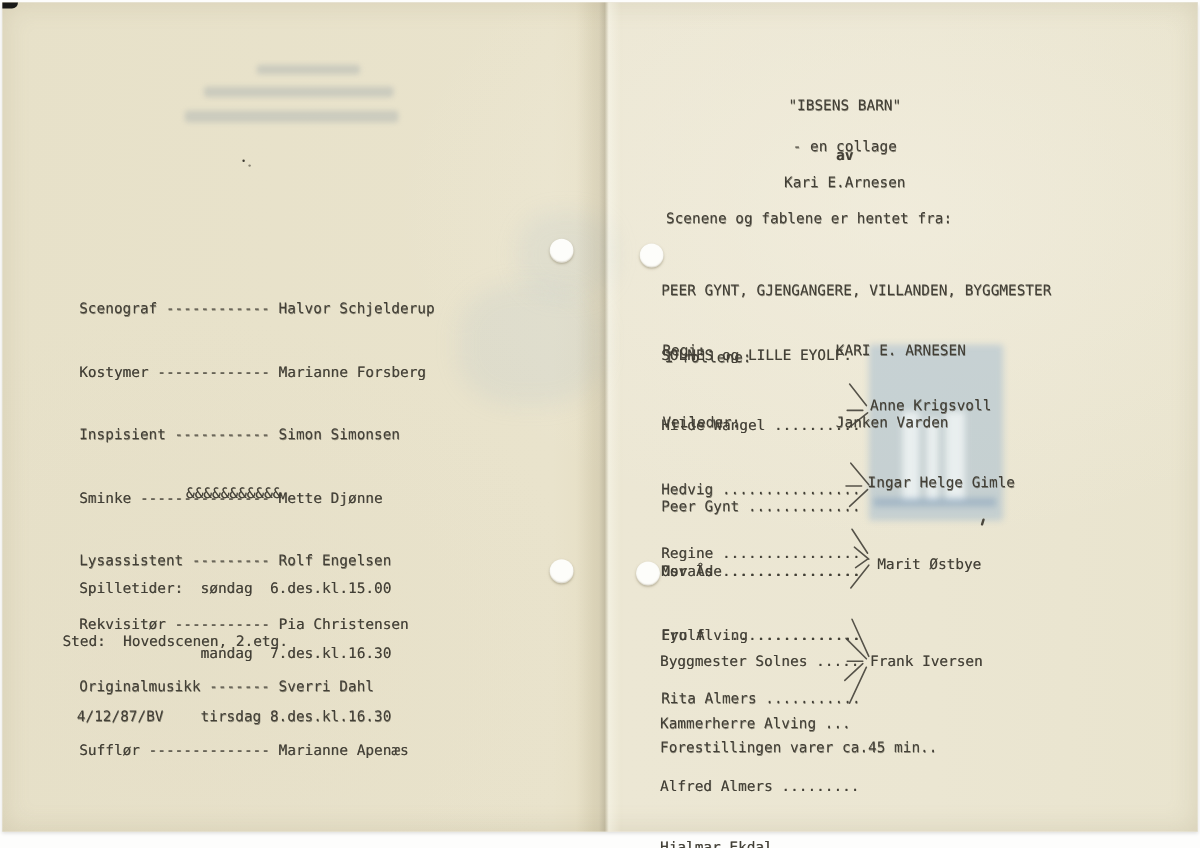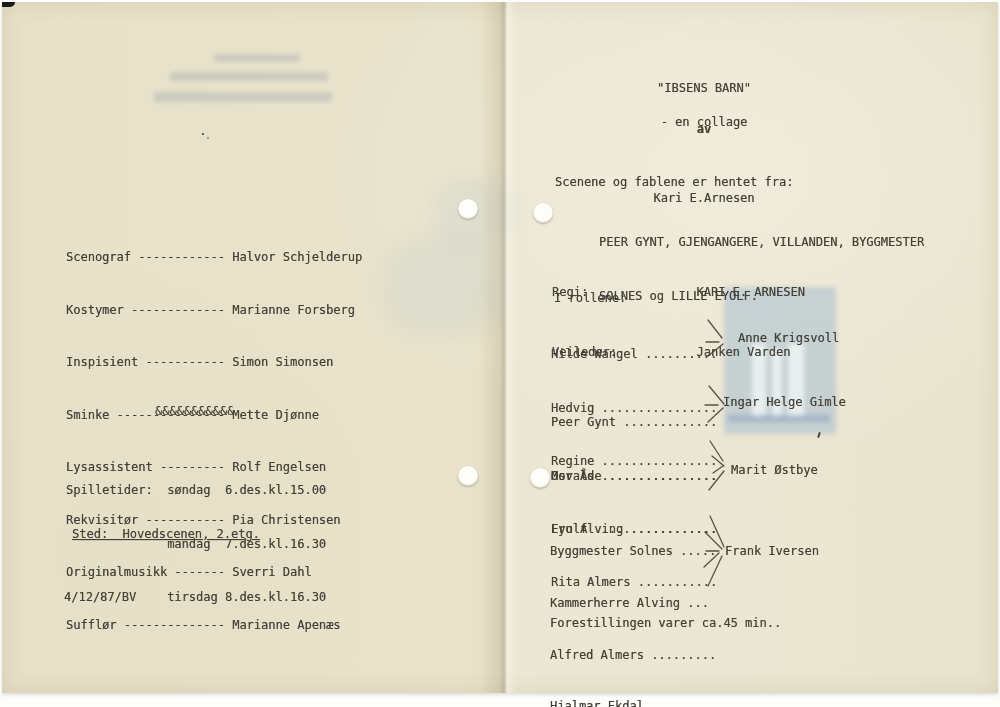--- a/index.html
+++ b/index.html
@@ -78,52 +78,52 @@
       </div>
 
       <div class="mono" style="left:153px;top:402px;">&amp;&amp;&amp;&amp;&amp;&amp;&amp;&amp;&amp;&amp;&amp;</div>
 
       <div class="mono" style="left:64px;top:445px;line-height:17.7px;">
         <div>Spilletider:  søndag  6.des.kl.15.00</div>
         <div>              mandag  7.des.kl.16.30</div>
         <div>              tirsdag 8.des.kl.16.30</div>
       </div>
 
-      <div class="mono" style="left:70px;top:525px;text-decoration:underline;">Sted:  Hovedscenen, 2.etg.</div>
+      <div class="mono" style="left:50px;top:525px;">Sted:  Hovedscenen, 2.etg.</div>
 
       <div class="mono" style="left:62px;top:588px;">4/12/87/BV</div>
     </div>
 
     <div>
 
       <div class="mono" style="left:552px;top:79px;width:300px;text-align:center;">"IBSENS BARN"</div>
       <div class="mono" style="left:552px;top:97px;width:300px;text-align:center;margin-top:16px;">- en collage</div>
       <div class="mono" style="left:552px;top:120px;width:300px;text-align:center;font-weight:bold;">av</div>
-      <div class="mono" style="left:552px;top:143px;width:300px;text-align:center;margin-top:46px;">Kari E.Arnesen</div>
+      <div class="mono" style="left:552px;top:143px;width:300px;text-align:center;">Kari E.Arnesen</div>
 
       <div class="mono" style="left:553px;top:173px;">Scenene og fablene er hentet fra:</div>
 
-      <div class="mono" style="left:549px;top:195px;line-height:18px;margin-left:48px;">
+      <div class="mono" style="left:549px;top:195px;line-height:18px;">
         <div>PEER GYNT, GJENGANGERE, VILLANDEN, BYGGMESTER</div>
         <div>SOLNES og LILLE EYOLF.</div>
       </div>
 
       <div class="mono" style="left:550px;top:240px;line-height:20px;">
         <div>Regi:               KARI E. ARNESEN</div>
         <div>Veileder:           Janken Varden</div>
       </div>
 
       <div class="mono" style="left:552px;top:289px;">I rollene:</div>
 
       <div class="mono" style="left:549px;top:309px;line-height:17.7px;">
         <div>Hilde Wangel ..........</div>
         <div>Hedvig ................</div>
         <div>Regine ................</div>
       </div>
-      <div class="mono" style="left:723px;top:329px;margin-left:13px;">Anne Krigsvoll</div>
+      <div class="mono" style="left:723px;top:329px;">Anne Krigsvoll</div>
 
       <div class="mono" style="left:549px;top:377px;line-height:17.7px;">
         <div>Peer Gynt .............</div>
         <div>Osvald ................</div>
         <div>Eyolf  ................</div>
       </div>
       <div class="mono" style="left:721px;top:393px;">Ingar Helge Gimle</div>
 
       <div class="mono" style="left:549px;top:430px;line-height:17.8px;">
         <div>Mor Åse ...............</div>

